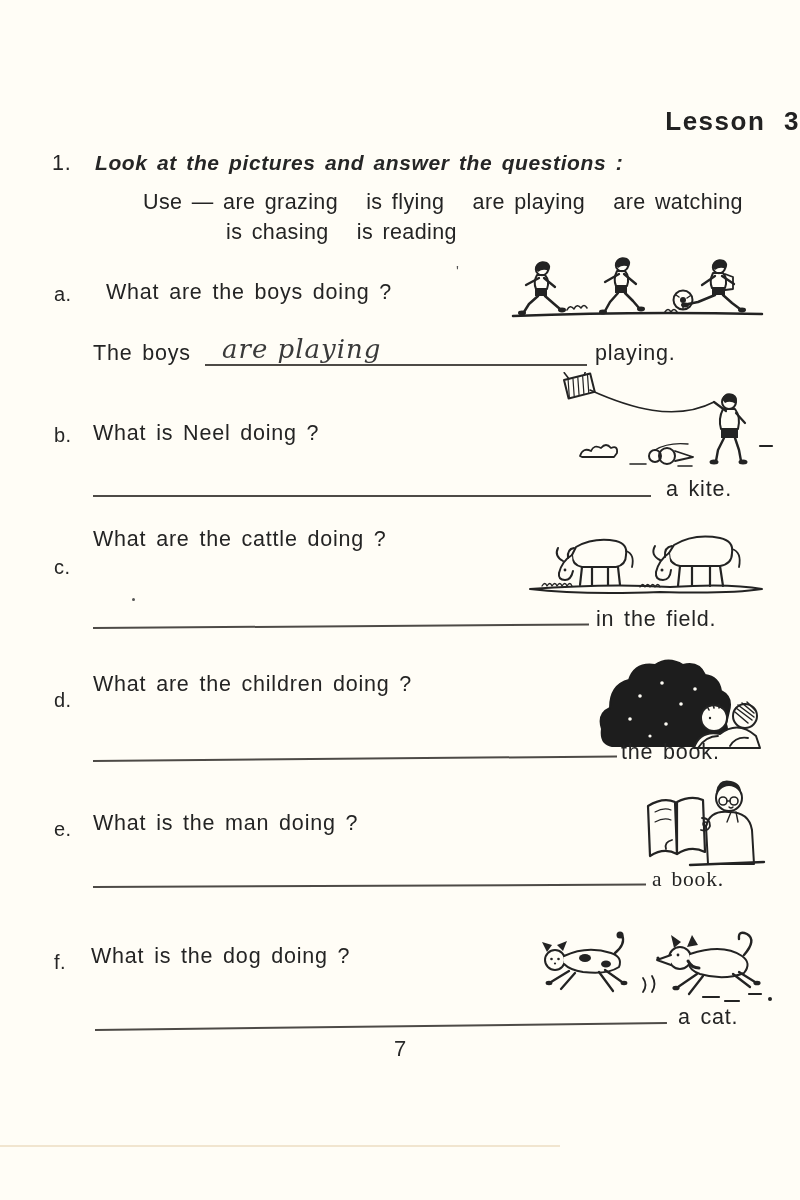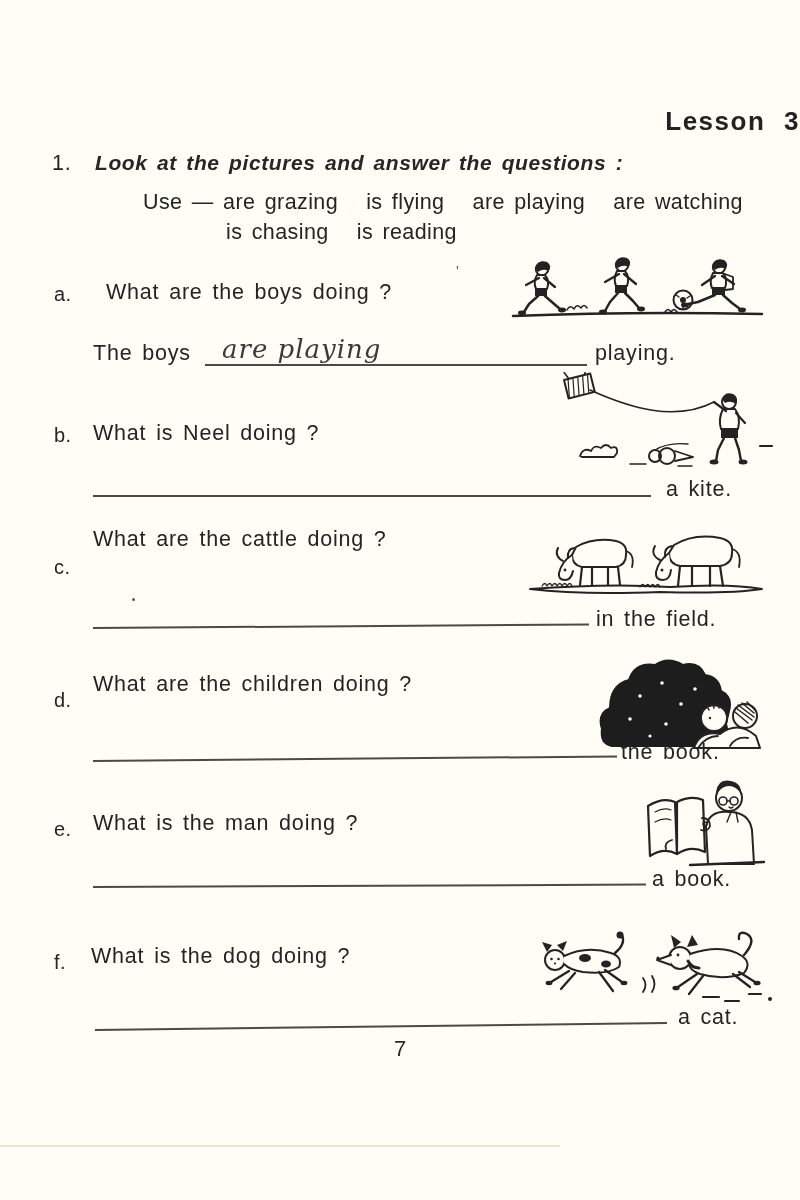--- a/index.html
+++ b/index.html
@@ -222,21 +222,21 @@
 
     <path d="M66 42 q8 0 8 8 q-2 6 -9 4" stroke-width="1.8"></path>
     <circle cx="69" cy="48" r="2" stroke-width="1.4"></circle>
     <path d="M36 64 q-8 2 -6 9" stroke-width="1.8"></path>
 
     <path d="M54 89 L128 86" stroke-width="2.4"></path>
   </svg>
 </div>
 
 <div class="abs blank-line" style="left:93px;top:886px;width:553px;transform:rotate(-0.25deg);transform-origin:left center;"></div>
-<div class="abs body-text" style="left:652px;top:867px;">a book.</div>
+<div class="abs body-text" style="left:652px;top:867px;font-family:Liberation Serif, serif;">a book.</div>
 
 <div class="abs q-letter" style="left:54px;top:951px;">f.</div>
 <div class="abs body-text" style="left:91px;top:944px;">What is the dog doing ?</div>
 
 <div class="abs" style="left:527px;top:930px;">
   <svg width="246" height="75" viewBox="0 0 246 75" fill="none" stroke="#232323" stroke-width="2" stroke-linecap="round" stroke-linejoin="round">
 
     <g>
       <path d="M20 22 l-5 -10 l10 3 z" fill="#232323" stroke="none"></path>
       <path d="M36 21 l4 -10 l-10 4 z" fill="#232323" stroke="none"></path>

